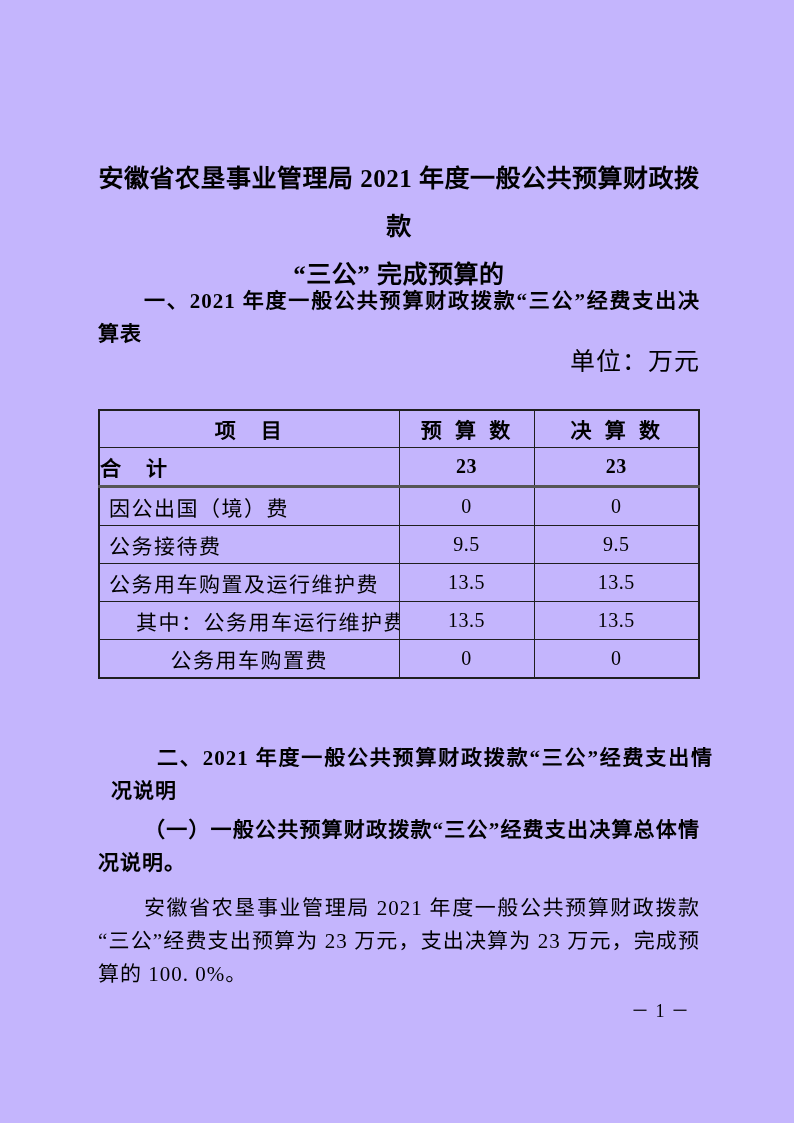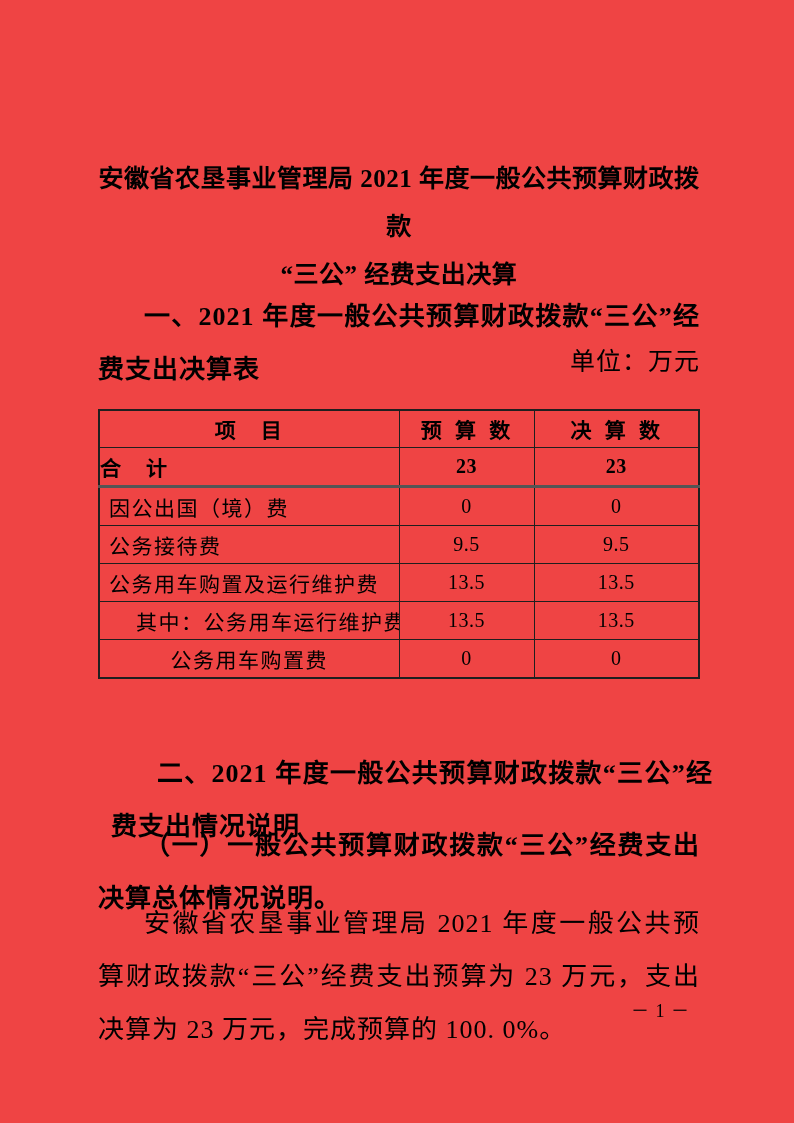--- a/index.html
+++ b/index.html
@@ -1,39 +1,39 @@
 <!DOCTYPE html>
 <html lang="zh-CN"><head>
 <meta charset="utf-8">
 <style>
   html,body { margin:0; padding:0; background:#e8e8e8; }
   .page {
     position:relative;
     width:794px; height:1123px;
     margin:0 auto;
-    background:#ef4444;
+    background:#c4b5fd;
     font-family:"Liberation Serif","DejaVu Serif",serif;
     color:#000000;
     overflow:hidden;
   }
   .content-block { position:absolute; left:98px; width:602px; }
 
   .doc-title {
     top:138px;
     text-align:center;
     font-size:25px;
     font-weight:bold;
     line-height:48px;
     letter-spacing:0.5px;
   }
   .doc-title span { display:block; }
 
   .para {
-    font-size:26px;
-    line-height:53px;
+    font-size:21px;
+    line-height:33px;
     letter-spacing:1px;
     text-align:justify;
     text-indent:46px;
   }
   .bold { font-weight:bold; }
 
   .sec1 { top:264px; }
   .unit-line {
     top:342px;
     text-align:right;
@@ -86,21 +86,21 @@
     letter-spacing:1px;
   }
 </style>
 </head>
 <body>
 
 <div class="page">
 
   <h1 class="content-block doc-title">
     <span>安徽省农垦事业管理局 2021 年度一般公共预算财政拨款</span>
-    <span>“三公” 经费支出决算</span>
+    <span>“三公” 完成预算的</span>
   </h1>
 
   <p class="content-block para bold sec1">一、2021 年度一般公共预算财政拨款“三公”经费支出决算表</p>
 
   <div class="content-block unit-line">单位：万元</div>
 
   <table class="budget-table">
     <colgroup>
       <col style="width:50%">
       <col style="width:22.5%">

